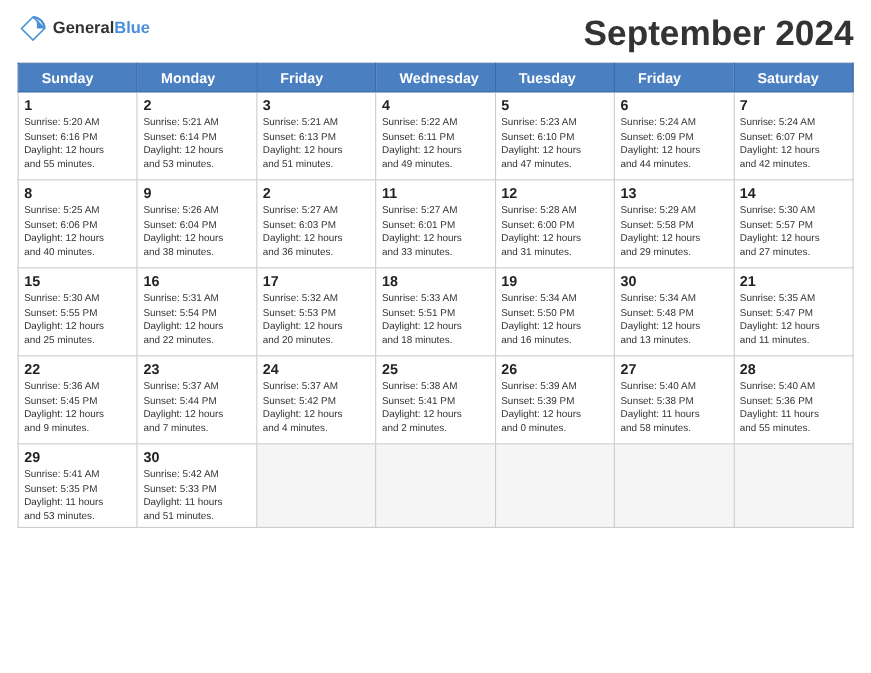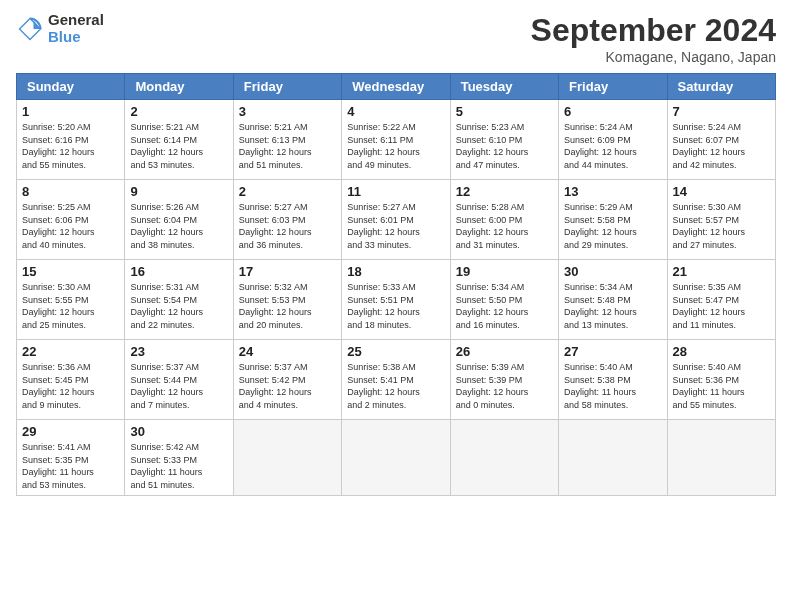--- a/index.html
+++ b/index.html
@@ -21,21 +21,21 @@
       align-items: flex-start;
       margin-bottom: 8px;
     }
     .logo {
       display: flex;
       align-items: center;
       gap: 4px;
     }
     .logo-text {
       display: flex;
-      flex-direction: column;
+      flex-direction: row;
       line-height: 1.1;
     }
     .logo-general {
       font-size: 15px;
       font-weight: bold;
       color: #333;
     }
     .logo-blue {
       font-size: 15px;
       font-weight: bold;
@@ -60,21 +60,21 @@
     }
     .calendar-table {
       width: 100%;
       border-collapse: collapse;
       table-layout: fixed;
     }
     .calendar-table th {
       background-color: #4a7fc1;
       color: white;
       text-align: left;
-      padding: 5px 10px;
+      padding: 5px 21px;
       font-size: 13px;
       font-weight: bold;
       border: 1px solid #3a6aaa;
     }
     .calendar-table td {
       vertical-align: top;
       border: 1px solid #ccc;
       padding: 4px 5px;
       font-size: 9.5px;
       color: #333;
@@ -111,21 +111,20 @@
         <path d="M20 5 C28 5 35 12 35 20" fill="none" stroke="#4a90d9" stroke-width="3"></path>
         <path d="M25 8 L35 20 L25 20" fill="#4a90d9"></path>
       </svg>
       <div class="logo-text">
         <span class="logo-general">General</span>
         <span class="logo-blue">Blue</span>
       </div>
     </div>
     <div class="title-block">
       <div class="month-title">September 2024</div>
-      <div class="location">Komagane, Nagano, Japan</div>
     </div>
   </div>
 
   <table class="calendar-table">
     <thead>
       <tr>
         <th>Sunday</th>
         <th>Monday</th>
         <th>Friday</th>
         <th>Wednesday</th>

